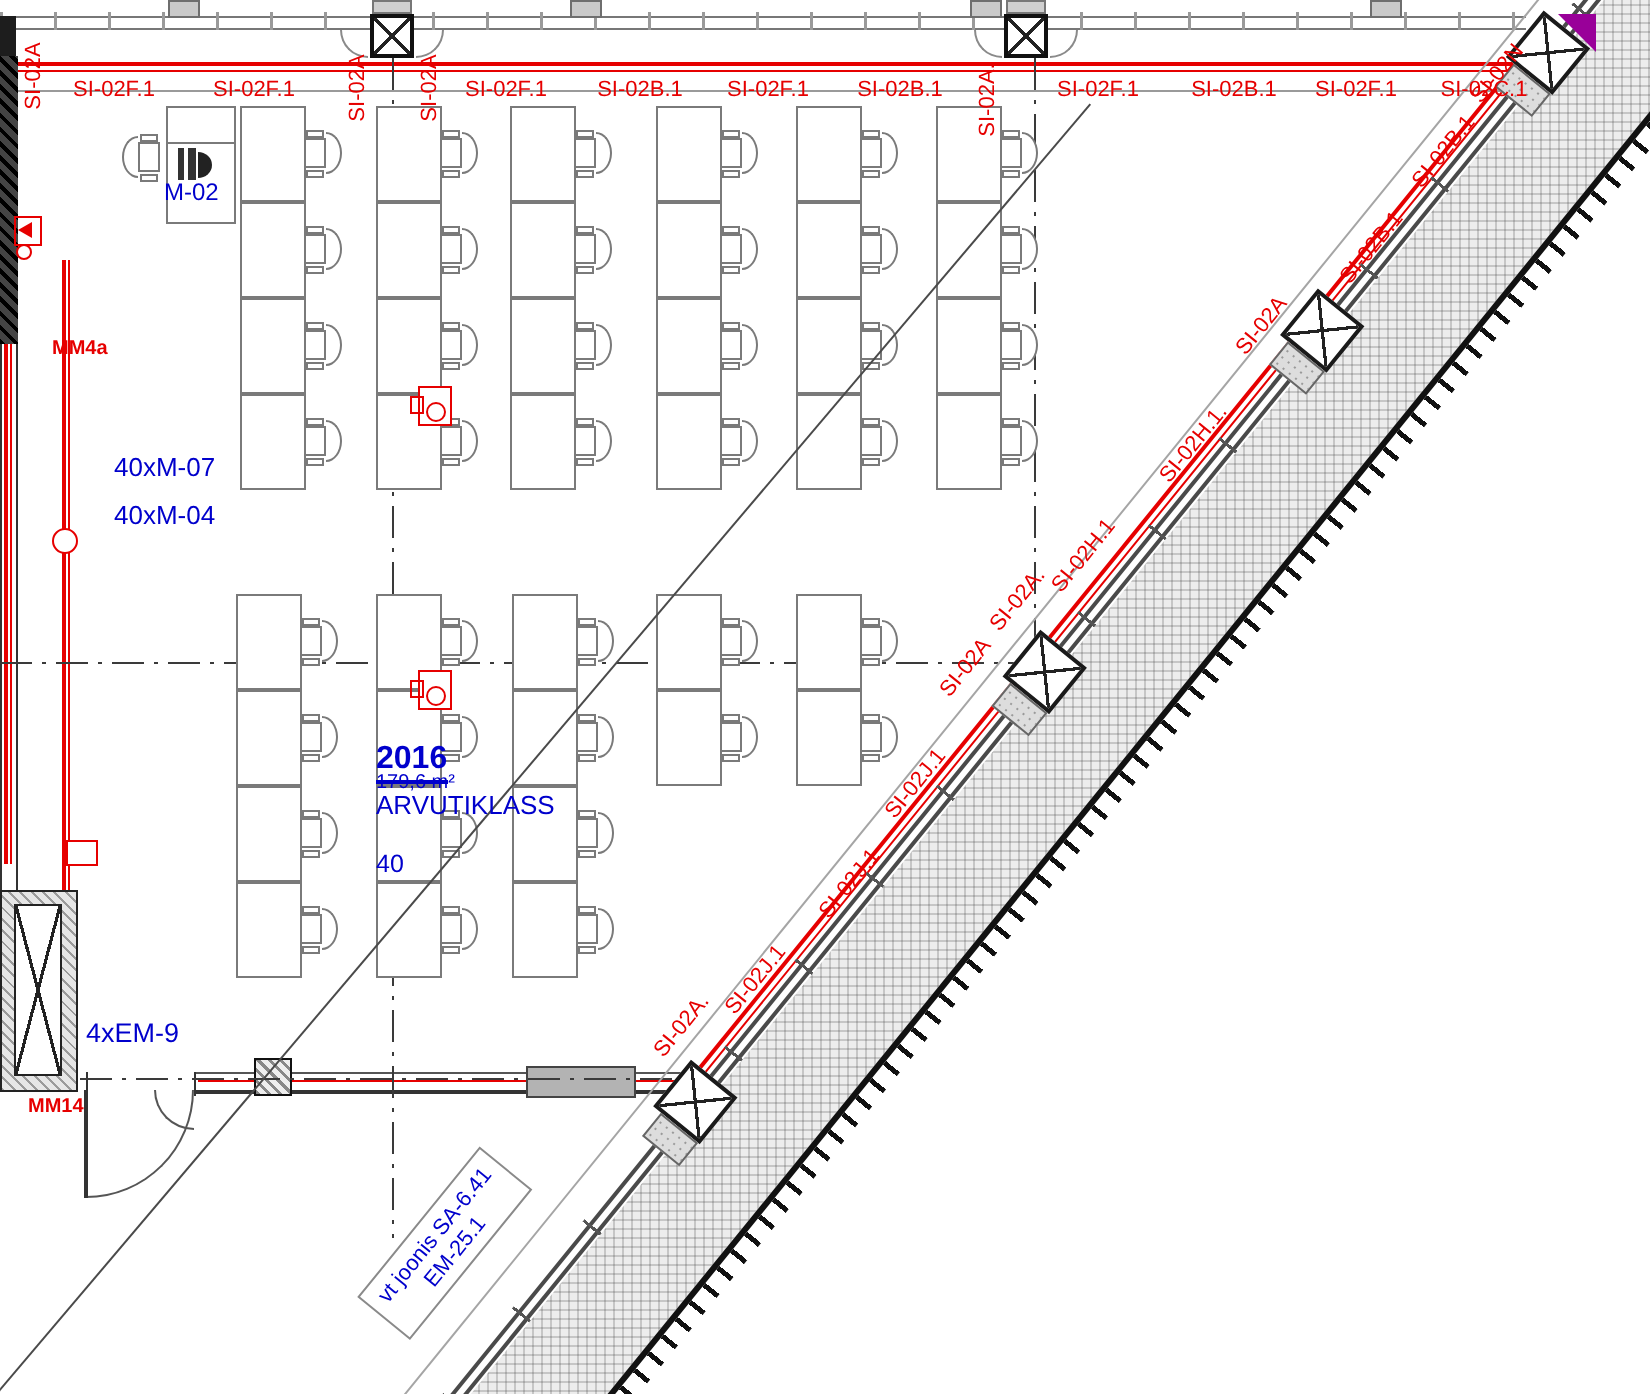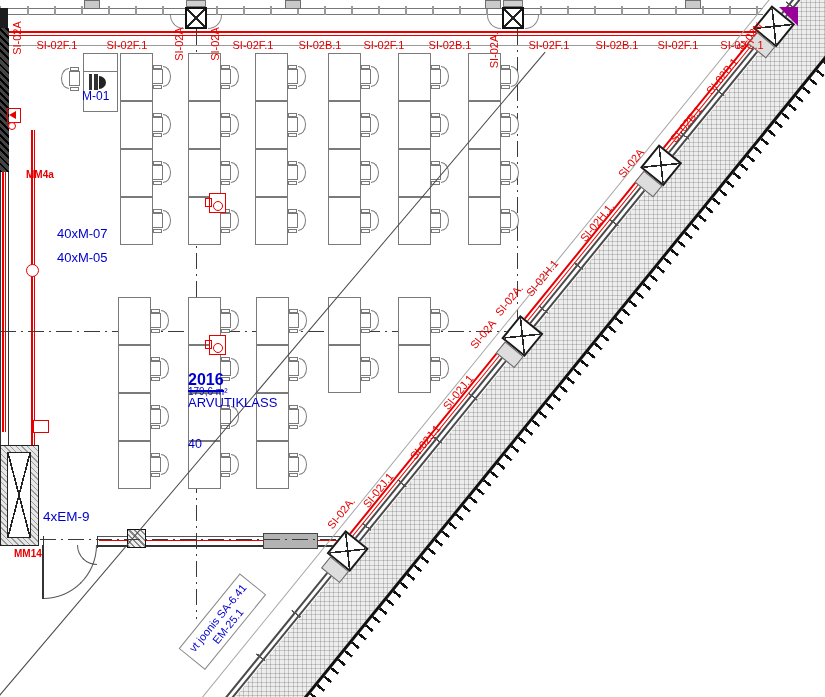--- a/index.html
+++ b/index.html
@@ -482,27 +482,27 @@
         <div class="wcol-stub"></div>
       </div>
     </div>
   <div class="ptri"></div>
 
   <div class="callout">
     <span>vt joonis SA-6.41</span>
     <span>EM-25.1</span>
   </div>
 
-  <div class="blabel" style="left:82px;top:89px;font-size:12px;">M-01</div>
+  <div class="blabel" style="left:82px;top:89px;font-size:12px;">M-02</div>
   <div class="blabel" style="left:57px;top:226px;font-size:13px;">40xM-07</div>
-  <div class="blabel" style="left:57px;top:250px;font-size:13px;">40xM-05</div>
+  <div class="blabel" style="left:57px;top:250px;font-size:13px;">40xM-04</div>
   <div class="blabel room-num" style="left:188px;top:371px;">2016</div>
   <div class="blabel" style="left:188px;top:395px;font-size:13px;">ARVUTIKLASS</div>
   <div class="blabel" style="left:188px;top:386px;font-size:10px;">179,6 m²</div>
-  <div class="blabel" style="left:188px;top:425px;font-size:12.5px;margin-top:12px;">40</div>
+  <div class="blabel" style="left:188px;top:425px;font-size:12.5px;">40</div>
   <div class="blabel" style="left:43px;top:509px;font-size:13.5px;">4xEM-9</div>
 
   <div class="redsmall" style="left:26px;top:169px;">MM4a</div>
   <div class="redsmall" style="left:14px;top:548px;">MM14</div>
 
   <div id="toplabels">
       <div class="rlabel" style="left: 57px; top: 45px;">SI-02F.1</div>
       <div class="rlabel" style="left: 127px; top: 45px;">SI-02F.1</div>
       <div class="rlabel" style="left: 253px; top: 45px;">SI-02F.1</div>
       <div class="rlabel" style="left: 320px; top: 45px;">SI-02B.1</div>

